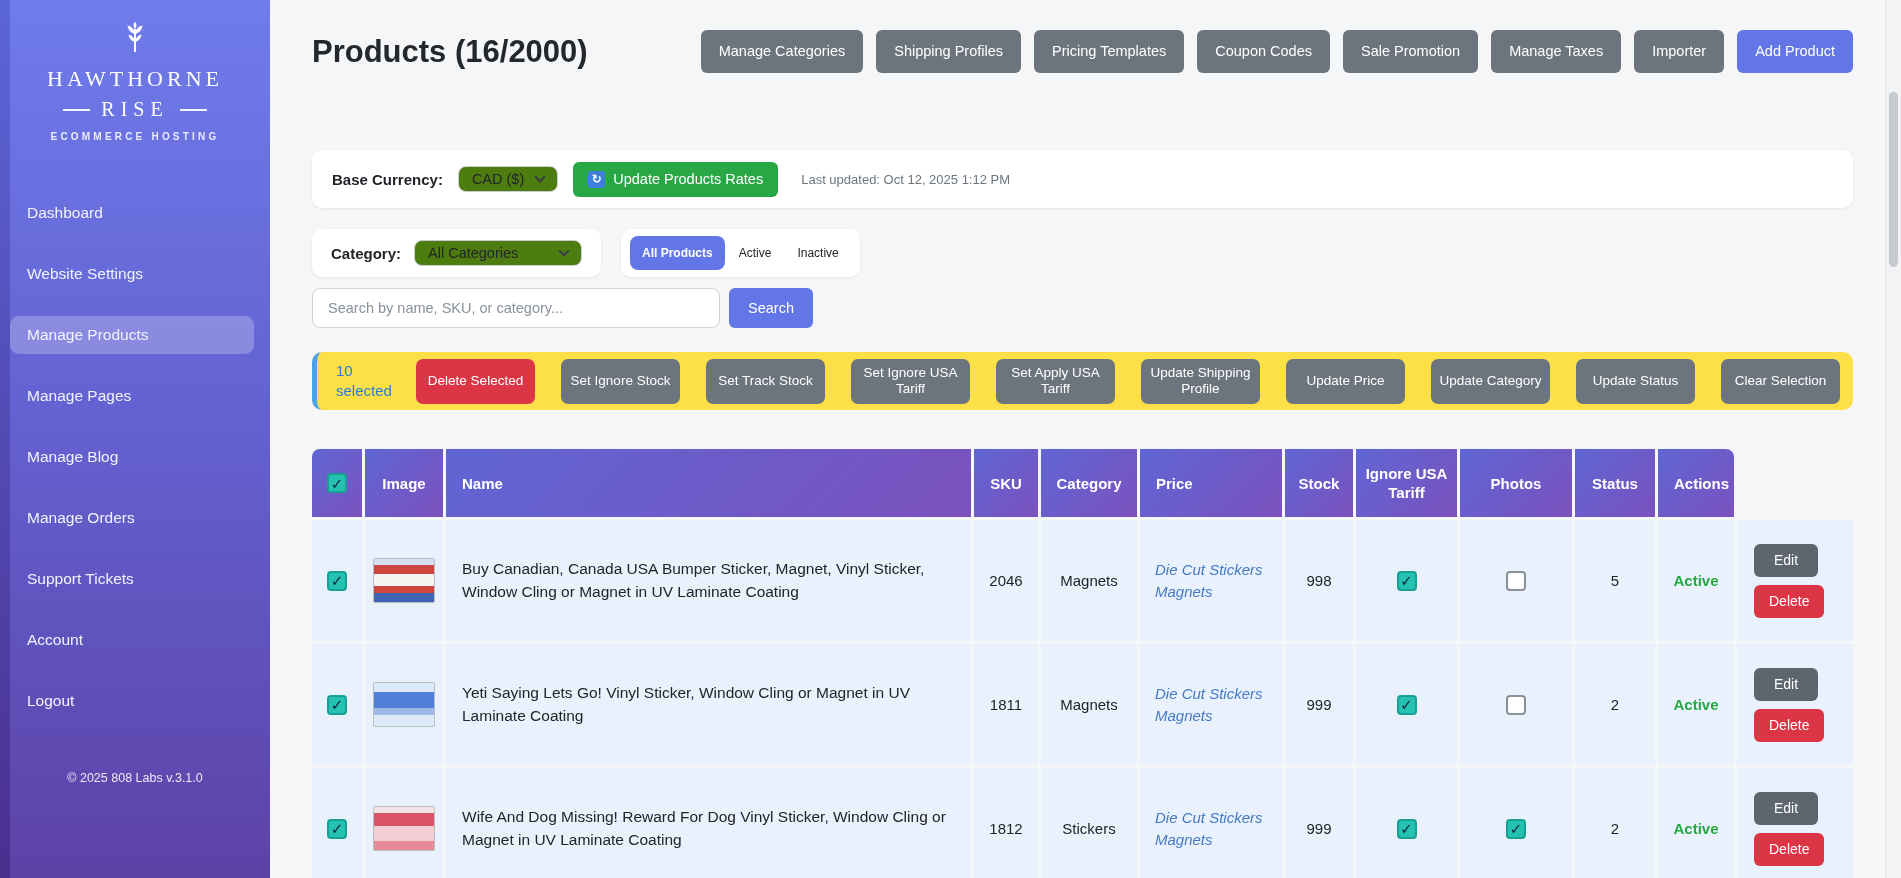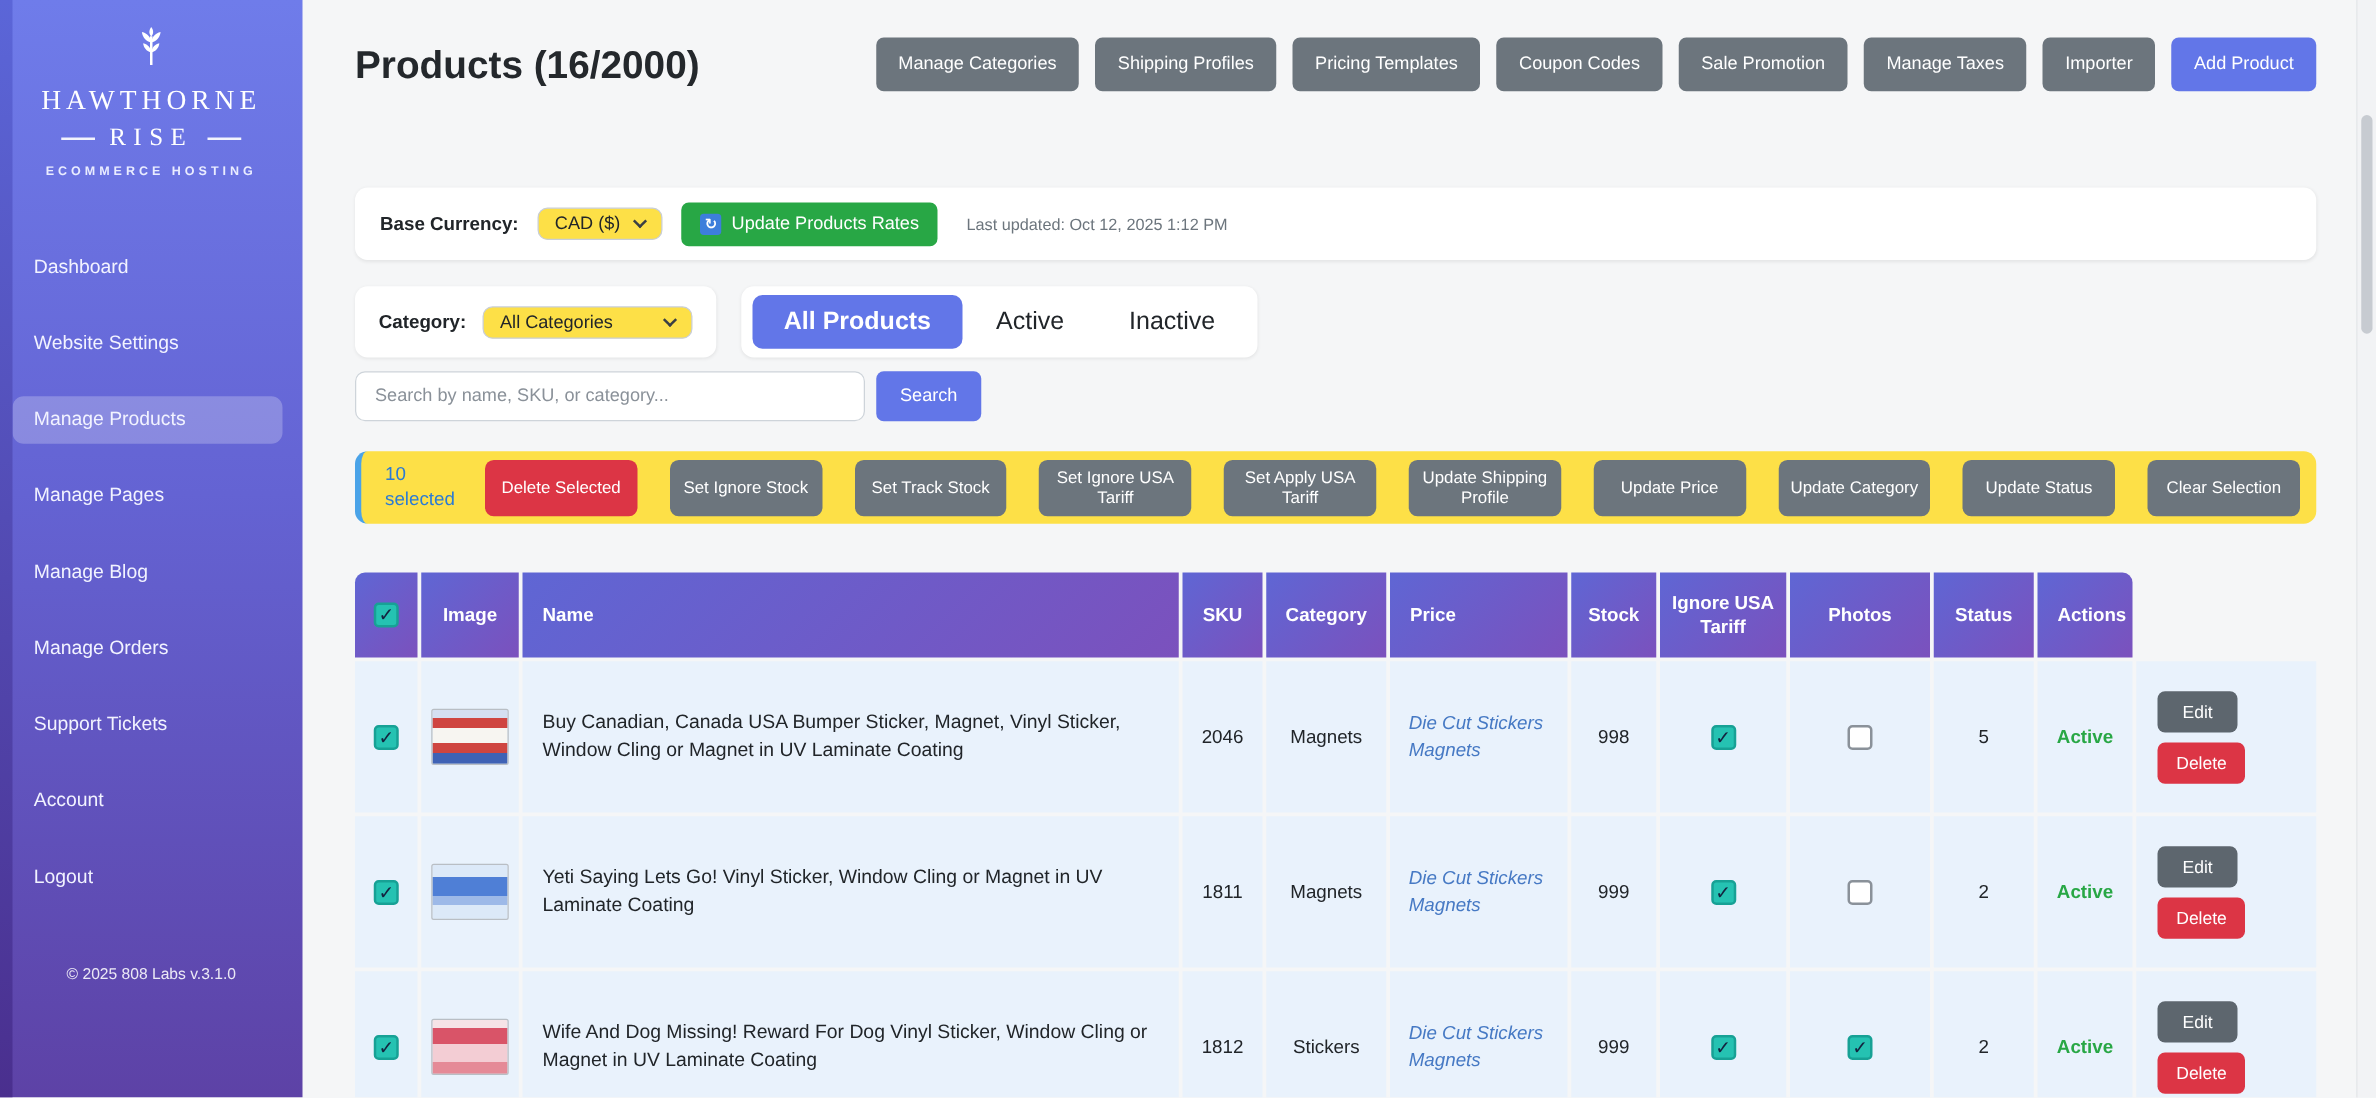--- a/index.html
+++ b/index.html
@@ -4,21 +4,21 @@
 <style>
   * { margin:0; padding:0; box-sizing:border-box; }
   html,body { width:1901px; height:878px; overflow:hidden; }
   body {
     font-family:"Liberation Sans","DejaVu Sans",sans-serif;
     background:#f5f6f7; color:#212529; display:flex;
   }
 
   
   .sidebar {
-    width:242px; height:878px; flex-shrink:0; position:relative;
+    width:270px; height:878px; flex-shrink:0; position:relative;
     background:linear-gradient(180deg,#6f7cea 0%,#6463d3 45%,#5d42a6 100%);
     color:#fff;
   }
   .sidebar-edge {
     position:absolute; left:0; top:0; bottom:0; width:10px;
     background:linear-gradient(180deg,#5b66d8 0%,#4a2f8e 100%);
   }
   .logo { padding-top:20px; text-align:center; }
   .logo-title {
     font-family:"Liberation Serif","DejaVu Serif",serif;
@@ -57,39 +57,39 @@
 
   .card {
     background:#fff; border-radius:10px; box-shadow:0 1px 3px rgba(0,0,0,.07);
   }
   .currency-card {
     display:flex; align-items:center; gap:15px; padding:10px 20px; height:58px; margin-bottom:21px;
   }
   .field-label { font-size:15px; font-weight:700; color:#212529; }
   .select {
     display:flex; align-items:center; justify-content:space-between; gap:12px;
-    border:1px solid #c9ced6; border-radius:8px; background:#fde047;
+    border:1px solid #c9ced6; border-radius:8px; background:#4d7c0f;
     padding:4px 13px; font-size:14.5px; cursor:pointer; color:#212529;
   }
   .chev {
     width:8px; height:8px; border-right:2px solid #3a3f44; border-bottom:2px solid #3a3f44;
     transform:rotate(45deg); margin-top:-4px; flex-shrink:0;
   }
   .update-btn { display:flex; align-items:center; gap:8px; background:#28a745; padding:9px 15px; }
   .refresh-icon {
     width:17px; height:17px; background:#3d7edb; border-radius:3px; color:#fff;
     font-size:12px; line-height:17px; text-align:center; display:inline-block; font-weight:bold;
   }
   .last-updated { font-size:13px; color:#6c757d; margin-left:8px; }
 
   .filter-row { display:flex; gap:20px; margin-bottom:11px; }
   .category-card { display:flex; align-items:center; gap:13px; padding:11px 19px; }
   .cat-select { min-width:168px; }
   .tabs-card { display:flex; align-items:center; padding:7px 9px; gap:2px; }
-  .tab { padding:10px 25px; font-size:20px; color:#212529; border-radius:8px; cursor:pointer; background:transparent; border:none; font-family:inherit; }
+  .tab { padding:10px 12px; font-size:12px; color:#212529; border-radius:8px; cursor:pointer; background:transparent; border:none; font-family:inherit; }
   .tab[data-active="true"] { background:#6276e8; color:#fff; font-weight:700; }
 
   .search-row { display:flex; gap:9px; margin-bottom:24px; }
   .search-input {
     width:408px; height:40px; border:1px solid #ced4da; border-radius:8px;
     padding:0 15px; font-size:14.5px; font-family:inherit; color:#212529; background:#fff;
   }
   .search-input::placeholder { color:#8a9199; }
   .search-btn { padding:10px 19px; }
 

